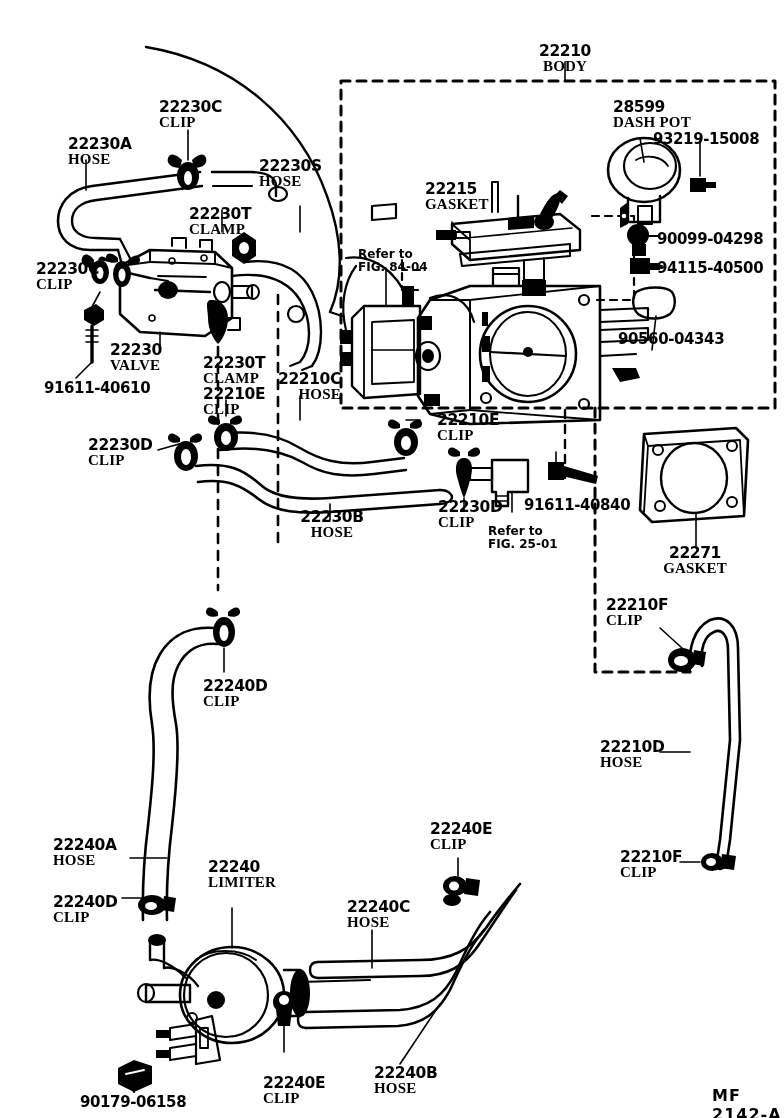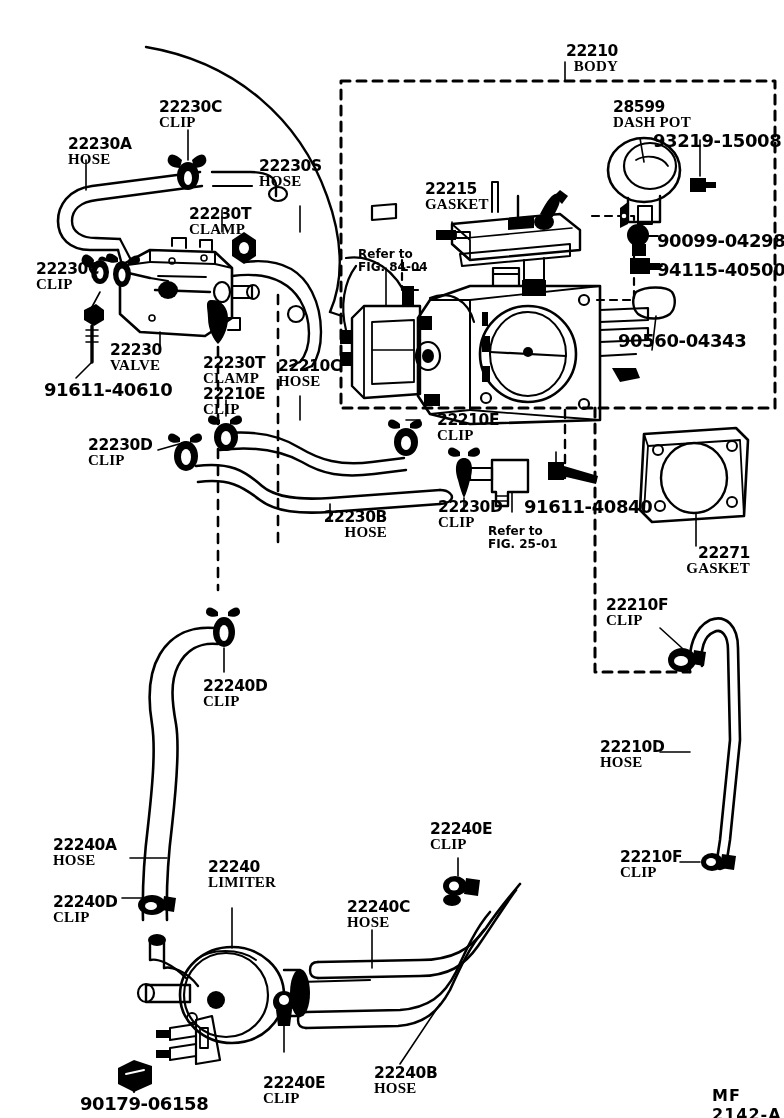--- a/index.html
+++ b/index.html
@@ -5,22 +5,22 @@
   html,body{margin:0;padding:0;background:#ffffff;}
   body{width:784px;height:1118px;position:relative;overflow:hidden;
        font-family:"DejaVu Sans","Liberation Sans",sans-serif;color:#000;}
   #sheet{position:absolute;left:0;top:0;width:784px;height:1118px;}
   svg{position:absolute;left:0;top:0;width:784px;height:1118px;}
 
   .lbl{position:absolute;line-height:1.0;white-space:nowrap;}
   .lbl .num{display:block;font-weight:bold;font-size:15.5px;letter-spacing:-0.4px;
             font-family:"DejaVu Sans","Liberation Sans",sans-serif;}
   .lbl .sub{display:block;font-weight:bold;font-size:15px;letter-spacing:0.2px;margin-top:-1px;font-family:Liberation Serif, serif;}
-  .lbl.ctr{text-align:right;}
-  .pn{position:absolute;font-weight:bold;font-size:18px;letter-spacing:-0.4px;white-space:nowrap;}
+  .lbl.ctr{text-align:center;}
+  .pn{position:absolute;font-weight:bold;font-size:15px;letter-spacing:-0.4px;white-space:nowrap;}
   .refer{position:absolute;font-weight:bold;font-size:12px;line-height:1.05;white-space:nowrap;}
   .footer{position:absolute;font-weight:bold;font-size:16px;letter-spacing:1px;}
 </style>
 </head>
 <body>
 
 <div id="sheet">
 
   <svg viewBox="0 0 784 1118">
     <g fill="none" stroke="#000" stroke-width="2.2" stroke-linecap="round" stroke-linejoin="round">
@@ -413,21 +413,21 @@
   <div class="lbl" style="left:203px;top:356px;">
     <span class="num">22230T</span>
     <span class="sub">CLAMP</span>
   </div>
 
   <div class="lbl" style="left:203px;top:387px;">
     <span class="num">22210E</span>
     <span class="sub">CLIP</span>
   </div>
 
-  <div class="lbl" style="left:278px;top:359px;">
+  <div class="lbl" style="left:278px;top:372px;text-align:right;">
     <span class="num">22210C</span>
     <span class="sub">HOSE</span>
   </div>
 
   <div class="lbl" style="left:437px;top:413px;">
     <span class="num">22210E</span>
     <span class="sub">CLIP</span>
   </div>
 
   <div class="lbl" style="left:88px;top:438px;">

